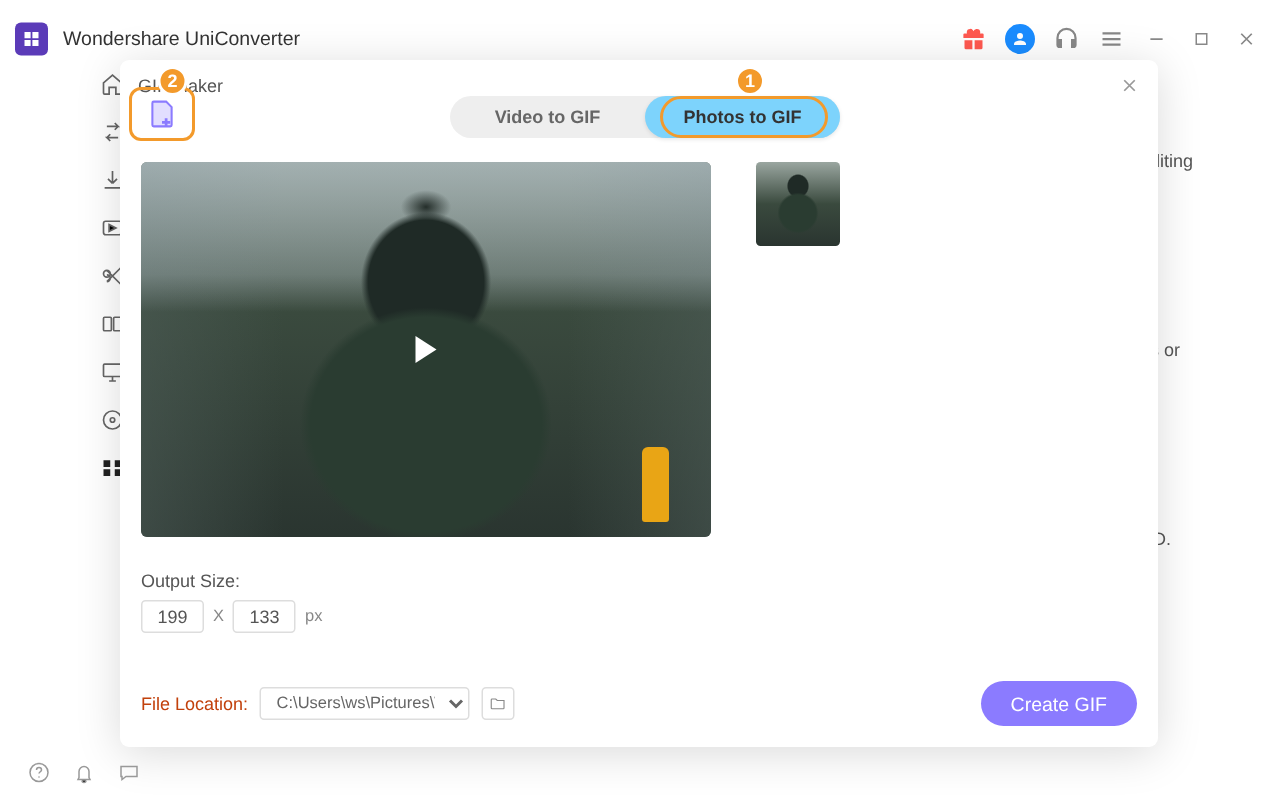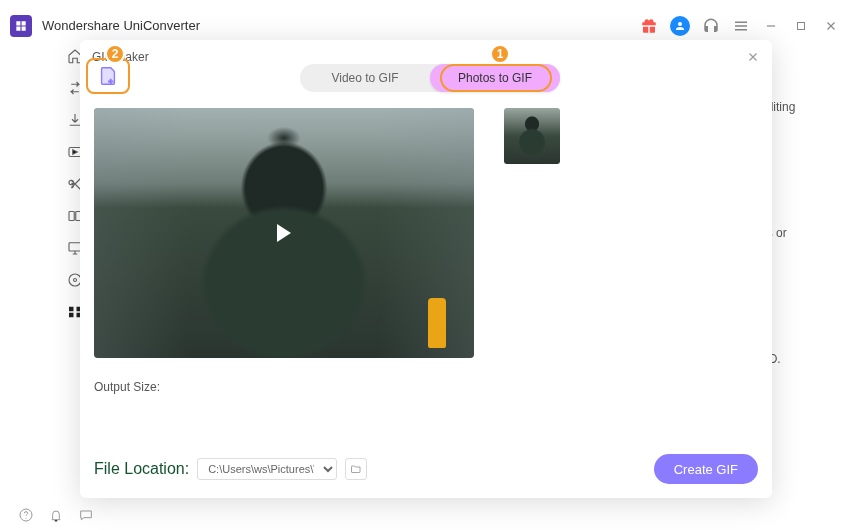--- a/index.html
+++ b/index.html
@@ -36,22 +36,22 @@
 
 .badge { position: absolute; width: 20px; height: 20px; border-radius: 50%; background: #f39a2b; color: #fff; font-size: 12px; font-weight: bold; display: flex; align-items: center; justify-content: center; border: 2px solid #fff; z-index: 10; }
 .badge-1 { left: 410px; top: 4px; }
 .badge-2 { left: 25px; top: 4px; }
 .outline-box { position: absolute; border: 2px solid #f39a2b; border-radius: 8px; z-index: 5; }
 .outline-tab { left: 360px; top: 24px; width: 112px; height: 28px; border-radius: 14px; }
 .outline-add { left: 6px; top: 18px; width: 44px; height: 36px; }
 
 
 .tabs { position: absolute; left: 220px; top: 24px; width: 260px; height: 28px; background: #eee; border-radius: 14px; display: flex; align-items: center; }
-.tab { flex: 1; text-align: center; font-size: 12px; color: #666; height: 28px; line-height: 28px; cursor: pointer; }
-.tab.active { background: #f0abfc; border-radius: 14px; color: #333; box-shadow: 0 1px 3px rgba(0,0,0,.1); }
+.tab { flex: 1; text-align: center; font-size: 12px; color: #666; height: 28px; line-height: 28px; cursor: pointer; font-weight: bold; }
+.tab.active { background: #7dd3fc; border-radius: 14px; color: #333; box-shadow: 0 1px 3px rgba(0,0,0,.1); }
 
 
 .add-btn { position: absolute; left: 14px; top: 24px; width: 28px; height: 24px; display: flex; align-items: center; justify-content: center; cursor: pointer; }
 .add-btn svg { width: 24px; height: 22px; }
 
 
 .preview { position: absolute; left: 14px; top: 68px; width: 380px; height: 250px; border-radius: 4px; overflow: hidden; background: linear-gradient(180deg, #6b7668 0%, #3a4a3e 40%, #2a3530 100%); }
 .preview::before { content: ''; position: absolute; inset: 0; background: 
   radial-gradient(ellipse 140px 130px at 190px 175px, #2a3c31 0%, #2a3c31 55%, transparent 60%),
   radial-gradient(ellipse 70px 75px at 190px 80px, #1f2a26 0%, #1f2a26 55%, transparent 62%),
@@ -72,21 +72,21 @@
 
 .controls { position: absolute; left: 14px; top: 340px; display: flex; gap: 30px; font-size: 12px; color: #555; }
 .ctrl-group { display: flex; flex-direction: column; gap: 6px; }
 .ctrl-row { display: flex; align-items: center; gap: 6px; }
 .num-input { width: 42px; height: 22px; border: 1px solid #ddd; border-radius: 3px; padding: 0 6px; font-size: 12px; text-align: center; color: #555; }
 .sel { width: 116px; height: 22px; border: 1px solid #ddd; border-radius: 3px; padding: 0 6px; font-size: 12px; background: #fff; color: #555; }
 .unit { font-size: 11px; color: #888; }
 
 
 .footer { position: absolute; left: 14px; bottom: 14px; right: 14px; display: flex; align-items: center; gap: 8px; }
-.footer-label { font-size: 16px; color: #14532d; text-align: center; }
+.footer-label { font-size: 12px; color: #c2410c; text-align: center; }
 .path-sel { width: 140px; height: 22px; border: 1px solid #ddd; border-radius: 3px; padding: 0 6px; font-size: 11px; color: #666; background: #fff; }
 .folder-btn { width: 22px; height: 22px; border: 1px solid #ddd; border-radius: 3px; display: flex; align-items: center; justify-content: center; cursor: pointer; }
 .folder-btn svg { width: 14px; height: 12px; }
 .create-btn { margin-left: auto; height: 30px; padding: 0 20px; background: #8b7bff; color: #fff; border: none; border-radius: 15px; font-size: 13px; cursor: pointer; }
 
 
 .bottombar { position: absolute; left: 0; bottom: 0; width: 100%; height: 30px; display: flex; align-items: center; gap: 14px; padding: 0 18px; }
 .bb-icon { width: 16px; height: 16px; color: #999; cursor: pointer; }
 </style>
 </head>
@@ -236,20 +236,26 @@
   <div class="preview">
     <div class="bottle"></div>
     <div class="play"></div>
   </div>
 
   <div class="thumb"></div>
 
   <div class="controls">
     <div class="ctrl-group">
       <span>Output Size:</span>
+      <div class="ctrl-row">
+        <input class="num-input" value="199" style="">
+        <span class="unit">X</span>
+        <input class="num-input" value="133" style="">
+        <span class="unit">px</span>
+      </div>
     </div>
   </div>
 
   <div class="footer">
     <span class="footer-label">File Location:</span>
     <select class="path-sel">
       <option>C:\Users\ws\Pictures\Wondersh</option>
     </select>
     <div class="folder-btn">
       <svg viewBox="0 0 24 24">

